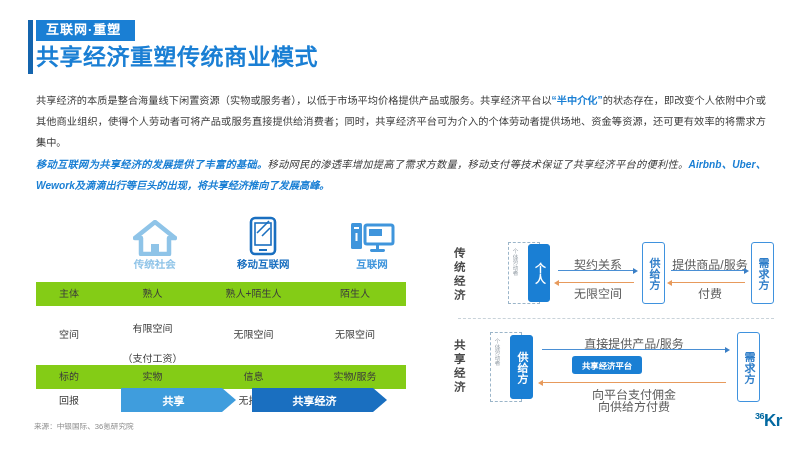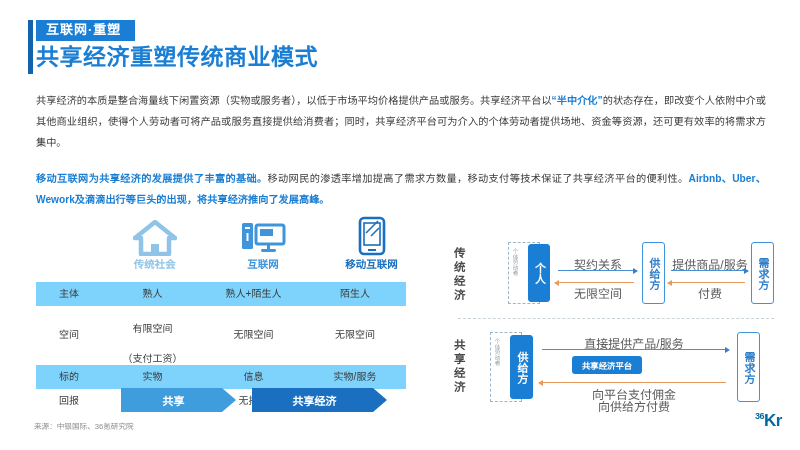--- a/index.html
+++ b/index.html
@@ -40,23 +40,23 @@
 
   
   .copy{
     position:absolute;left:36px;top:90px;width:730px;
     font-size:10.2px;line-height:2.06;
     color:#3a3a3a;
     text-align:justify;
   }
   .copy .hl{color:#1a7fd4;font-weight:bold;}
   .copy2{
-    position:absolute;left:36px;top:168px;width:730px;
+    position:absolute;left:36px;top:154px;width:730px;
     font-size:10.2px;line-height:2.06;
-    color:#3a3a3a;text-align:justify;
+    color:#3a3a3a;text-align:justify;font-style:italic;
   }
   .copy2 .bluebold{color:#1a7fd4;font-weight:bold;}
 
   
   .left-panel{position:absolute;left:36px;top:216px;width:370px;}
   .icon-row{display:flex;align-items:flex-start;height:62px;gap:40px;}
   .icon-cell{
     display:flex;flex-direction:column;align-items:center;justify-content:flex-end;
   }
   .icon-cell.c0{width:66px;}
@@ -73,21 +73,21 @@
     vertical-align:middle;
     padding:0;
     height:24px;
     line-height:1.25;
     color:#3b3b3b;
   }
   table.cmp td.rowlabel{width:66px;font-size:10px;color:#3b3b3b;}
   table.cmp td.c1{width:101px;}
   table.cmp td.c2{width:101px;}
   table.cmp td.c3{width:102px;}
-  table.cmp tr.alt td{background:#7dd3fc;}
+  table.cmp tr.alt td{background:#84cc16;}
   table.cmp tr.tall td{height:32px;}
   .two-line{display:block;line-height:1.35;margin-top:16px;}
 
   
   .banners{position:absolute;left:36px;top:388px;width:370px;height:26px;}
   .banner{
     position:absolute;top:0;height:24px;
     display:flex;align-items:center;justify-content:center;
     color:#ffffff;font-size:11px;font-weight:bold;
   }
@@ -193,48 +193,48 @@
       <div class="icon-cell c0"></div>
 
       <div class="icon-cell c1">
         <div class="icon-glyph">
           <svg width="44" height="36" viewBox="0 0 44 36" aria-hidden="true">
             <path d="M22 2 L42 18 L36 18 L36 34 L8 34 L8 18 L2 18 Z" fill="none" stroke="#8fc4e8" stroke-width="4.5" stroke-linejoin="round"></path>
             <rect x="18" y="24" width="8" height="10" fill="#8fc4e8"></rect>
           </svg>
         </div>
         <div class="icon-label" style="color:#8fc4e8">传统社会</div>
+      </div>
+
+      <div class="icon-cell c3">
+        <div class="icon-glyph">
+          <svg width="30" height="40" viewBox="0 0 30 40" aria-hidden="true">
+            <rect x="3" y="2" width="24" height="36" rx="4" fill="none" stroke="#1a6fc0" stroke-width="2.6"></rect>
+            <rect x="7" y="7" width="16" height="22" fill="none" stroke="#1a6fc0" stroke-width="1.6"></rect>
+            <line x1="9" y1="17" x2="21" y2="5" stroke="#1a6fc0" stroke-width="1.6"></line>
+            <line x1="14" y1="20" x2="22" y2="12" stroke="#1a6fc0" stroke-width="1.6"></line>
+            <line x1="11" y1="34" x2="19" y2="34" stroke="#1a6fc0" stroke-width="2"></line>
+          </svg>
+        </div>
+        <div class="icon-label" style="color:#1a6fc0">移动互联网</div>
       </div>
 
       <div class="icon-cell c2">
         <div class="icon-glyph">
           <svg width="46" height="36" viewBox="0 0 46 36" aria-hidden="true">
             <rect x="2" y="3" width="11" height="26" rx="1.5" fill="#3f95dc"></rect>
             <rect x="5" y="7" width="5" height="2" fill="#ffffff"></rect>
             <rect x="6.5" y="13" width="2" height="8" fill="#ffffff"></rect>
             <rect x="16" y="5" width="28" height="19" rx="2" fill="none" stroke="#3f95dc" stroke-width="3"></rect>
             <rect x="20" y="9" width="13" height="7" fill="#3f95dc"></rect>
             <rect x="27" y="24" width="3" height="5" fill="#3f95dc"></rect>
             <rect x="21" y="29" width="15" height="3" rx="1.4" fill="#3f95dc"></rect>
           </svg>
         </div>
         <div class="icon-label" style="color:#3f95dc">互联网</div>
-      </div>
-
-      <div class="icon-cell c3">
-        <div class="icon-glyph">
-          <svg width="30" height="40" viewBox="0 0 30 40" aria-hidden="true">
-            <rect x="3" y="2" width="24" height="36" rx="4" fill="none" stroke="#1a6fc0" stroke-width="2.6"></rect>
-            <rect x="7" y="7" width="16" height="22" fill="none" stroke="#1a6fc0" stroke-width="1.6"></rect>
-            <line x1="9" y1="17" x2="21" y2="5" stroke="#1a6fc0" stroke-width="1.6"></line>
-            <line x1="14" y1="20" x2="22" y2="12" stroke="#1a6fc0" stroke-width="1.6"></line>
-            <line x1="11" y1="34" x2="19" y2="34" stroke="#1a6fc0" stroke-width="2"></line>
-          </svg>
-        </div>
-        <div class="icon-label" style="color:#1a6fc0">移动互联网</div>
       </div>
     </div>
 
     <table class="cmp">
       <tbody>
         <tr class="alt">
           <td class="rowlabel">主体</td>
           <td class="c1">熟人</td>
           <td class="c2">熟人+陌生人</td>
           <td class="c3">陌生人</td>

